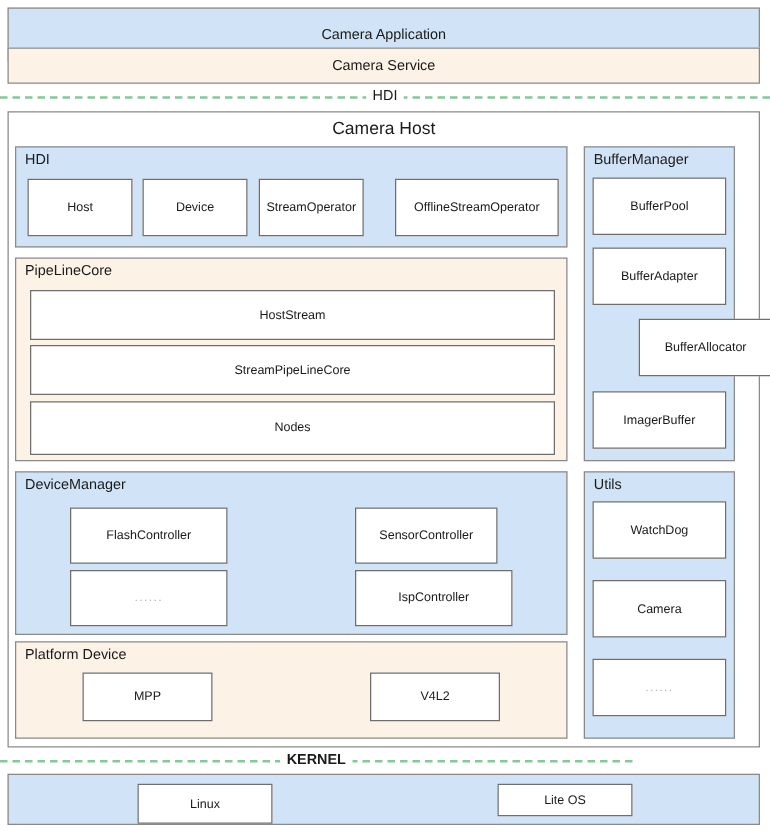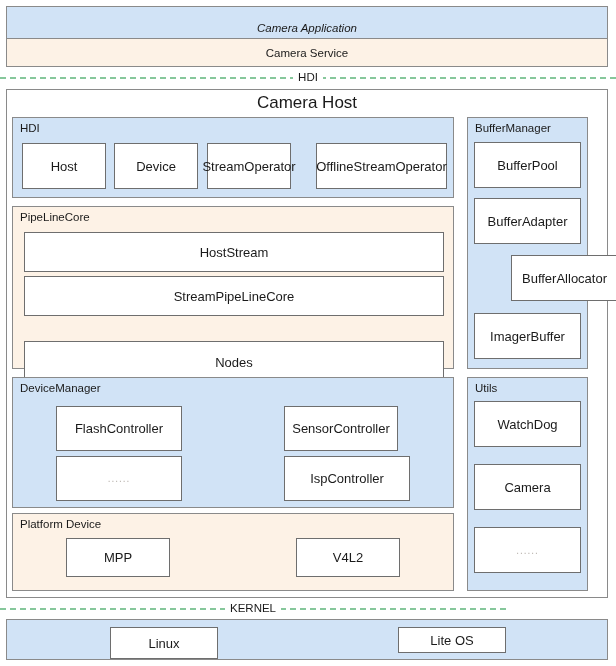--- a/index.html
+++ b/index.html
@@ -43,21 +43,21 @@
     white-space: nowrap;
   }
 
   .leaf {
     background: #ffffff;
     border: 1px solid #6e6e6e;
     display: flex;
     align-items: center;
     justify-content: center;
     text-align: center;
-    font-size: 13px;
+    font-size: 10px;
     line-height: 13px;
     color: #1a1a1a;
     box-sizing: border-box;
   }
   .leaf.ellipsis {
     color: #b9b3ad;
     letter-spacing: 1px;
     font-size: 10px;
   }
 
@@ -80,39 +80,39 @@
     position: relative;
     background: #ffffff;
     padding: 0 5px;
     font-size: 11.5px;
     line-height: 13px;
     color: #1a1a1a;
     white-space: nowrap;
   }
 
   
-  #camera-application { left: 6px;  top: 6px;   width: 602px; height: 43px; font-style: italic; }
+  #camera-application { left: 6px;  top: 6px;   width: 602px; height: 43px; }
   #camera-service     { left: 6px;  top: 38px;  width: 602px; height: 29px; }
 
   #hdi-divider        { left: 0px;  top: 69px;  width: 616px; height: 17px; }
 
   #camera-host        { left: 6px;  top: 89px;  width: 602px; height: 509px; background:#ffffff; }
   #camera-host-title  { position:absolute; left:0; right:0; top:6px; text-align:center;
-                        font-size: 17px; line-height: 13px; }
+                        font-size: 14px; line-height: 13px; }
 
   #hdi-group          { left: 12px; top: 117px; width: 442px; height: 81px; }
   #hdi-host           { left: 22px; top: 143px; width: 84px;  height: 46px; }
   #hdi-device         { left: 114px;top: 143px; width: 84px;  height: 46px; }
   #hdi-streamoperator { left: 207px;top: 143px; width: 84px; height: 46px; }
   #hdi-offlinestream  { left: 316px;top: 143px; width: 131px; height: 46px; }
 
   #pipelinecore-group { left: 12px; top: 206px; width: 442px; height: 163px; }
   #pl-hoststream      { left: 24px; top: 232px; width: 420px; height: 40px; }
   #pl-streampipeline  { left: 24px; top: 276px; width: 420px; height: 40px; }
-  #pl-nodes           { left: 24px; top: 321px; width: 420px; height: 43px; margin-top: 20px; }
+  #pl-nodes           { left: 24px; top: 321px; width: 420px; height: 43px; }
 
   #devicemanager-group{ left: 12px; top: 377px; width: 442px; height: 131px; }
   #dm-flash           { left: 56px; top: 406px; width: 126px; height: 45px; }
   #dm-sensor          { left: 284px;top: 406px; width: 114px; height: 45px; }
   #dm-dots            { left: 56px; top: 456px; width: 126px; height: 45px; }
   #dm-isp             { left: 284px;top: 456px; width: 126px; height: 45px; }
 
   #platform-group     { left: 12px; top: 513px; width: 442px; height: 78px; }
   #pa-mpp             { left: 66px; top: 538px; width: 104px; height: 39px; }
   #pa-v4l2            { left: 296px;top: 538px; width: 104px; height: 39px; }
@@ -121,21 +121,21 @@
   #bm-pool            { left: 474px;top: 142px; width: 107px; height: 46px; }
   #bm-adapter         { left: 474px;top: 198px; width: 107px; height: 46px; }
   #bm-allocator       { left: 490px;top: 255px; width: 107px; height: 46px; margin-left: 21px; }
   #bm-imager          { left: 474px;top: 313px; width: 107px; height: 46px; }
 
   #utils-group        { left: 467px;top: 377px; width: 121px; height: 214px; }
   #ut-watchdog        { left: 474px;top: 401px; width: 107px; height: 46px; }
   #ut-event           { left: 474px;top: 464px; width: 107px; height: 46px; }
   #ut-dots            { left: 474px;top: 527px; width: 107px; height: 46px; }
 
-  #kernel-divider     { left: 0px;  top: 600px; width: 506px; height: 17px; }
+  #kernel-divider     { left: 0px;  top: 600px; width: 506px; height: 17px; font-weight: bold; }
 
   #kernel-band        { left: 6px;  top: 619px; width: 602px; height: 41px; }
   #kn-linux           { left: 110px;top: 627px; width: 108px; height: 32px; }
   #kn-liteos          { left: 398px;top: 627px; width: 108px; height: 26px; }
 </style>
 </head>
 <body>
 
 <div class="abs band fill-blue" id="camera-application">
   <span>Camera Application</span>

